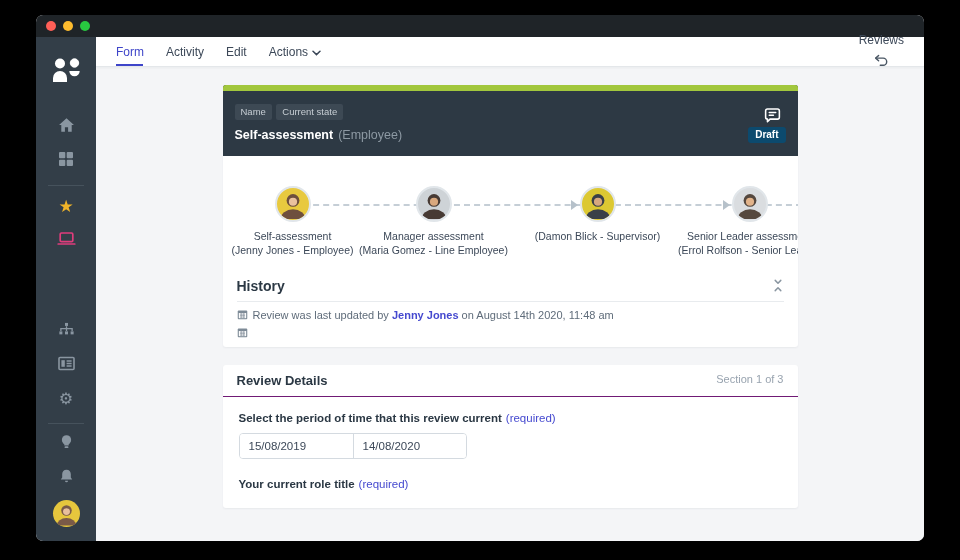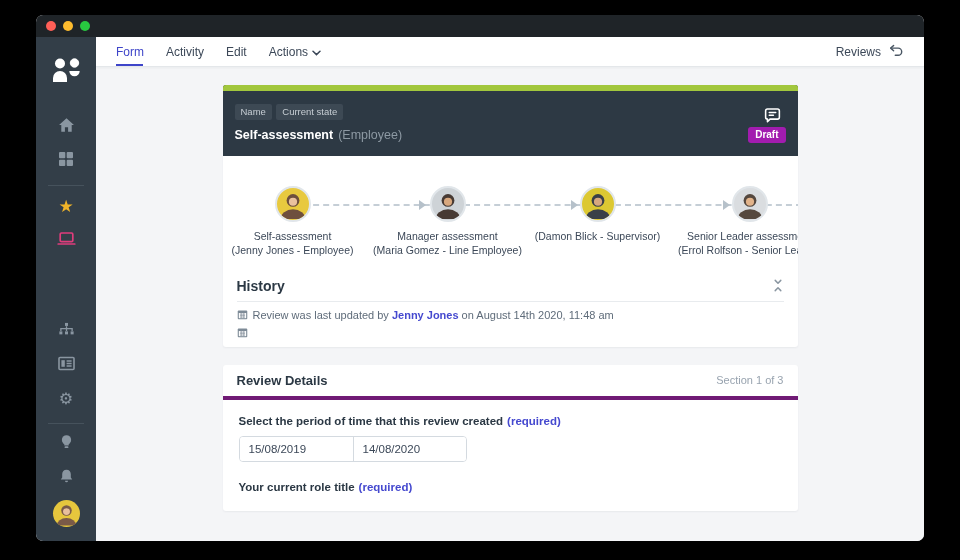--- a/index.html
+++ b/index.html
@@ -23,35 +23,35 @@
   .star-glyph { color:#f0b429; font-size:17px; line-height:1; }
   .gear-glyph { font-size:16px; line-height:1; }
   .side-avatar { width:27px; height:27px; border-radius:50%; background:#e6c63d; overflow:hidden; margin:8px 0 14px; }
 
   
   .main { flex:1; display:flex; flex-direction:column; min-width:0; }
   .nav { height:30px; background:#fff; border-bottom:1px solid #e4e7ea; display:flex; align-items:center; padding:0 20px; position:relative; flex-shrink:0; box-shadow:0 1px 2px rgba(40,50,60,.05); z-index:3; }
   .nav-tab { font-size:12px; color:#3c4858; margin-right:22px; cursor:pointer; display:flex; align-items:flex-start; gap:4px; }
   .nav-tab.active { color:#3e45c9; }
   .nav-underline { position:absolute; left:20px; bottom:0; width:27px; height:2px; background:#3e45c9; }
-  .nav-right { margin-left:auto; display:flex; align-items:center; gap:7px; font-size:12px; color:#3c4858; cursor:pointer; }
+  .nav-right { margin-left:auto; display:flex; align-items:center; gap:7px; font-size:12px; color:#3c4858; cursor:pointer;flex-direction:column; }
 
   .content { flex:1; background:#f4f5f7; overflow:hidden; }
   .column { width:575px; margin:18px auto 0; }
 
   
   .header-card { background:#2d3944; border-radius:3px 3px 0 0; overflow:hidden; position:relative; }
   .green-bar { height:6px; background:#a2c73d; }
   .header-inner { padding:10px 12px 13px; }
   .chip { display:inline-block; background:#3d4954; color:#c7ced4; font-size:9.5px; padding:2.5px 6px; border-radius:2px; }
   .hc-title { color:#fff; font-size:19px; font-weight:bold; margin:5px 0 10px; letter-spacing:.2px; }
   .state-row { display:flex; align-items:center; margin-top:7px; }
   .state-value { color:#fff; font-size:12.5px; font-weight:bold; }
   .state-role { color:#8d99a3; font-size:12.5px; margin-left:5px; }
-  .draft-badge { margin-left:auto; background:#a21caf; color:#fff; font-size:10px; font-weight:bold; padding:2.5px 7px; border-radius:3px; }
+  .draft-badge { margin-left:auto; background:#0c4a6e; color:#fff; font-size:10px; font-weight:bold; padding:2.5px 7px; border-radius:3px; }
   .comment-btn { position:absolute; top:19px; right:14px; cursor:pointer; }
 
   
   .flow-card { background:#fff; height:191px; position:relative; overflow:hidden; border-radius:0 0 3px 3px; box-shadow:0 1px 2px rgba(40,50,60,.06); }
   .timeline { position:relative; height:113px; }
   .tl-line { position:absolute; top:48px; left:70px; right:-4px; border-top:2px dashed #c5ced6; }
   .tl-arrow { position:absolute; top:44px; width:0; height:0; border-top:5px solid transparent; border-bottom:5px solid transparent; border-left:7px solid #b6c1ca; }
   .step { position:absolute; top:30px; width:170px; text-align:center; }
   .step-avatar { width:36px; height:36px; border-radius:50%; margin:0 auto; border:2px solid #e1e6ea; overflow:hidden; position:relative; z-index:1; background:#ccc; }
   .step-label { margin-top:7px; font-size:10.5px; color:#3c4858; line-height:1.35; white-space:nowrap; }
@@ -59,26 +59,26 @@
   .history-head { display:flex; align-items:center; padding:9px 0 7px; }
   .history-title { font-size:14px; font-weight:bold; color:#2b3844; }
   .collapse-btn { margin-left:auto; cursor:pointer; display:flex; }
   .history-divider { border-top:1px solid #e8ebee; }
   .history-entries { padding-top:7px; }
   .history-row { display:flex; align-items:center; gap:5px; font-size:11px; color:#5f6c7a; margin-bottom:5px; }
   .history-link { color:#4549cf; font-weight:bold; cursor:pointer; }
 
   
   .details-card { margin-top:18px; background:#fff; border-radius:3px; box-shadow:0 1px 2px rgba(40,50,60,.06); }
-  .details-head { display:flex; align-items:center; padding:8px 14px; border-bottom:4px solid #701a75; }
+  .details-head { display:flex; align-items:flex-start; padding:8px 14px; border-bottom:1px solid #701a75; }
   .details-title { font-size:13px; font-weight:bold; color:#2b3844; }
   .section-indicator { margin-left:auto; font-size:11px; color:#98a3af; }
   .details-body { padding:11px 16px 16px; }
   .field-label { font-size:11.5px; font-weight:bold; color:#2b3844; }
-  .required { color:#4549cf; font-weight:bold; margin-left:4px; }
+  .required { color:#4549cf; font-weight:normal; margin-left:4px; }
   .date-group { margin-top:7px; display:inline-flex; border:1px solid #d4dae0; border-radius:4px; overflow:hidden; background:#fff; }
   .date-input { width:113px; border:none; outline:none; padding:6px 9px; font-size:11.5px; color:#3c4858; font-family:"Liberation Sans", sans-serif; }
   .date-input + .date-input { border-left:1px solid #d4dae0; }
   .field-block { margin-top:15px; }
 </style>
 </head>
 <body>
 
 <div class="window">
   <div class="titlebar">
@@ -250,21 +250,21 @@
                       <circle cx="18" cy="14" r="7.2" fill="#6e4f3e"></circle>
                       <path d="M4 35 a14 11 0 0 1 28 0 z" fill="#6e4f3e"></path>
                       <circle cx="18" cy="15.5" r="4.6" fill="#eac19e"></circle>
                     </svg>
                 </div>
                 <div class="step-label">
                   <div>Self-assessment</div>
                   <div>(Jenny Jones - Employee)</div>
                 </div>
               </div>
-              <div class="step" style="left:140px">
+              <div class="step" style="left:126px">
                 <div class="step-avatar" style="background:#ced3d7">
                   <svg width="32" height="32" viewBox="0 0 36 36">
                       <circle cx="18" cy="14" r="7.2" fill="#473a34"></circle>
                       <path d="M4 35 a14 11 0 0 1 28 0 z" fill="#473a34"></path>
                       <circle cx="18" cy="15.5" r="4.6" fill="#d9a87e"></circle>
                     </svg>
                 </div>
                 <div class="step-label">
                   <div>Manager assessment</div>
                   <div>(Maria Gomez - Line Employee)</div>
@@ -334,21 +334,21 @@
             </div>
           </div>
 
           <div class="details-card">
             <div class="details-head">
               <span class="details-title">Review Details</span>
               <span class="section-indicator">Section 1 of 3</span>
             </div>
             <div class="details-body">
               <div>
-                <span class="field-label">Select the period of time that this review created</span><span class="field-label required">(required)</span>
+                <span class="field-label">Select the period of time that this review current</span><span class="field-label required">(required)</span>
               </div>
               <div class="date-group">
                 <input class="date-input" type="text" value="15/08/2019" style="">
                 <input class="date-input" type="text" value="14/08/2020" style="">
               </div>
               <div class="field-block">
                 <span class="field-label">Your current role title</span><span class="field-label required">(required)</span>
                 
               </div>
             </div>

